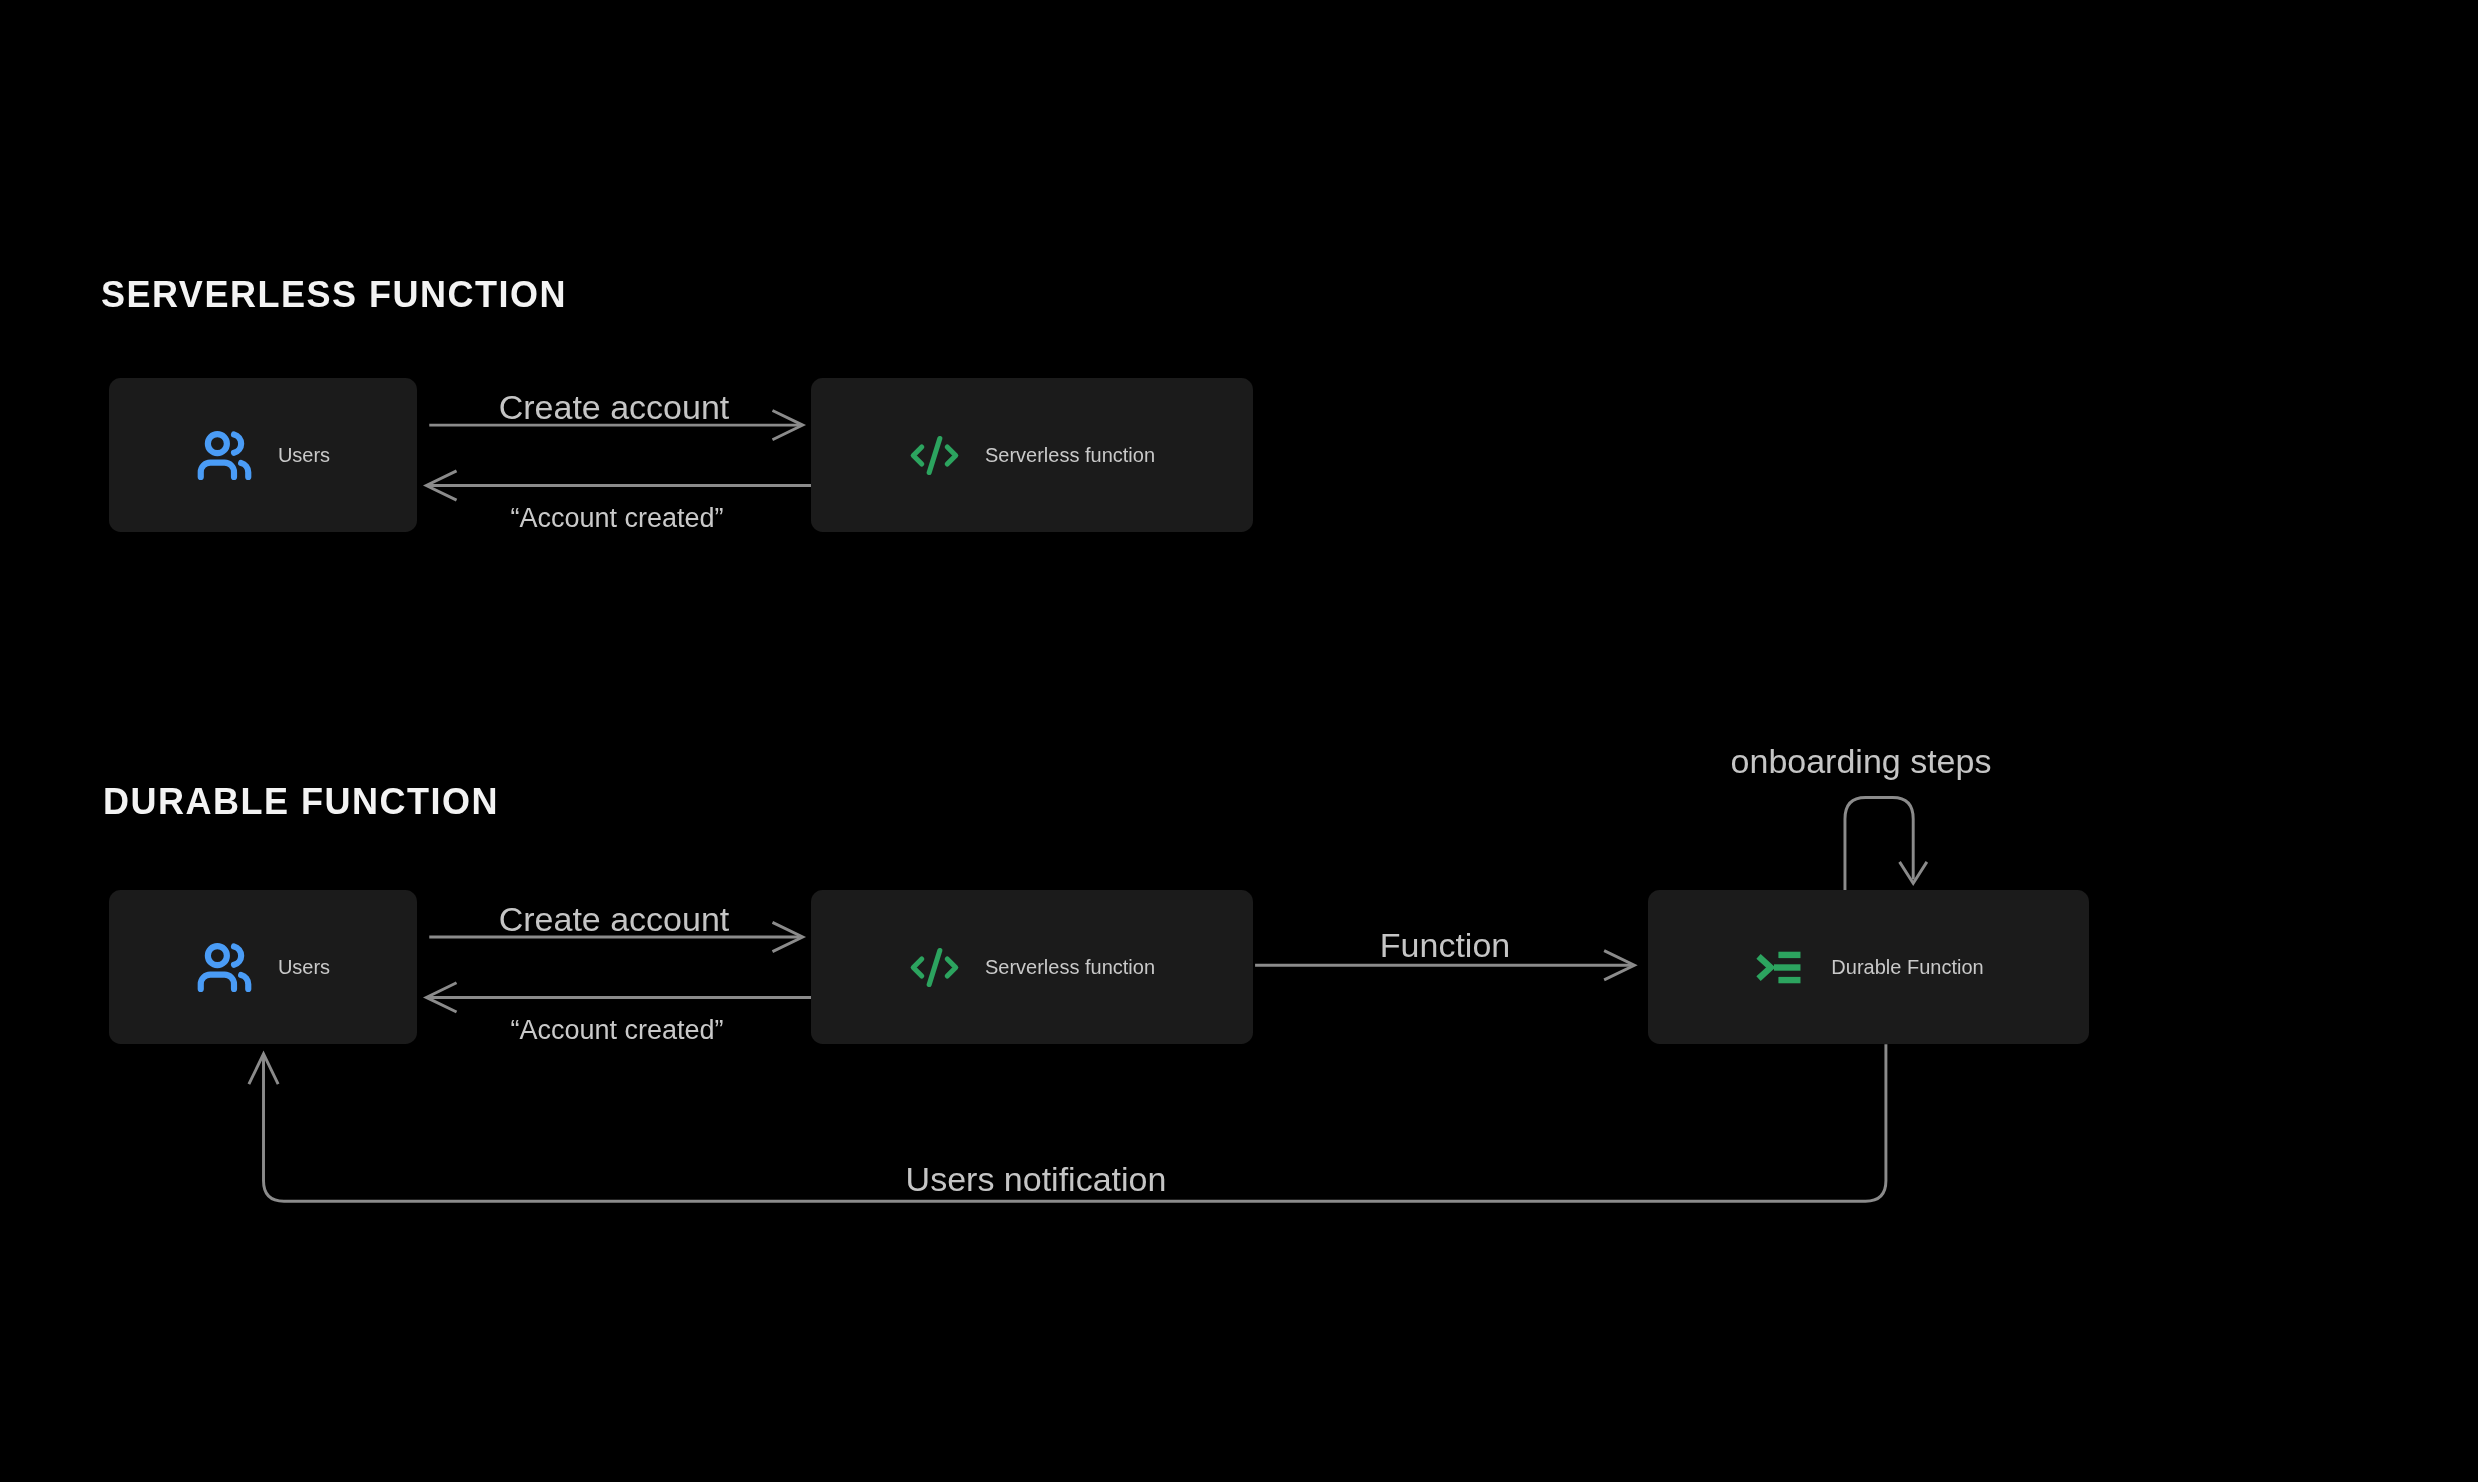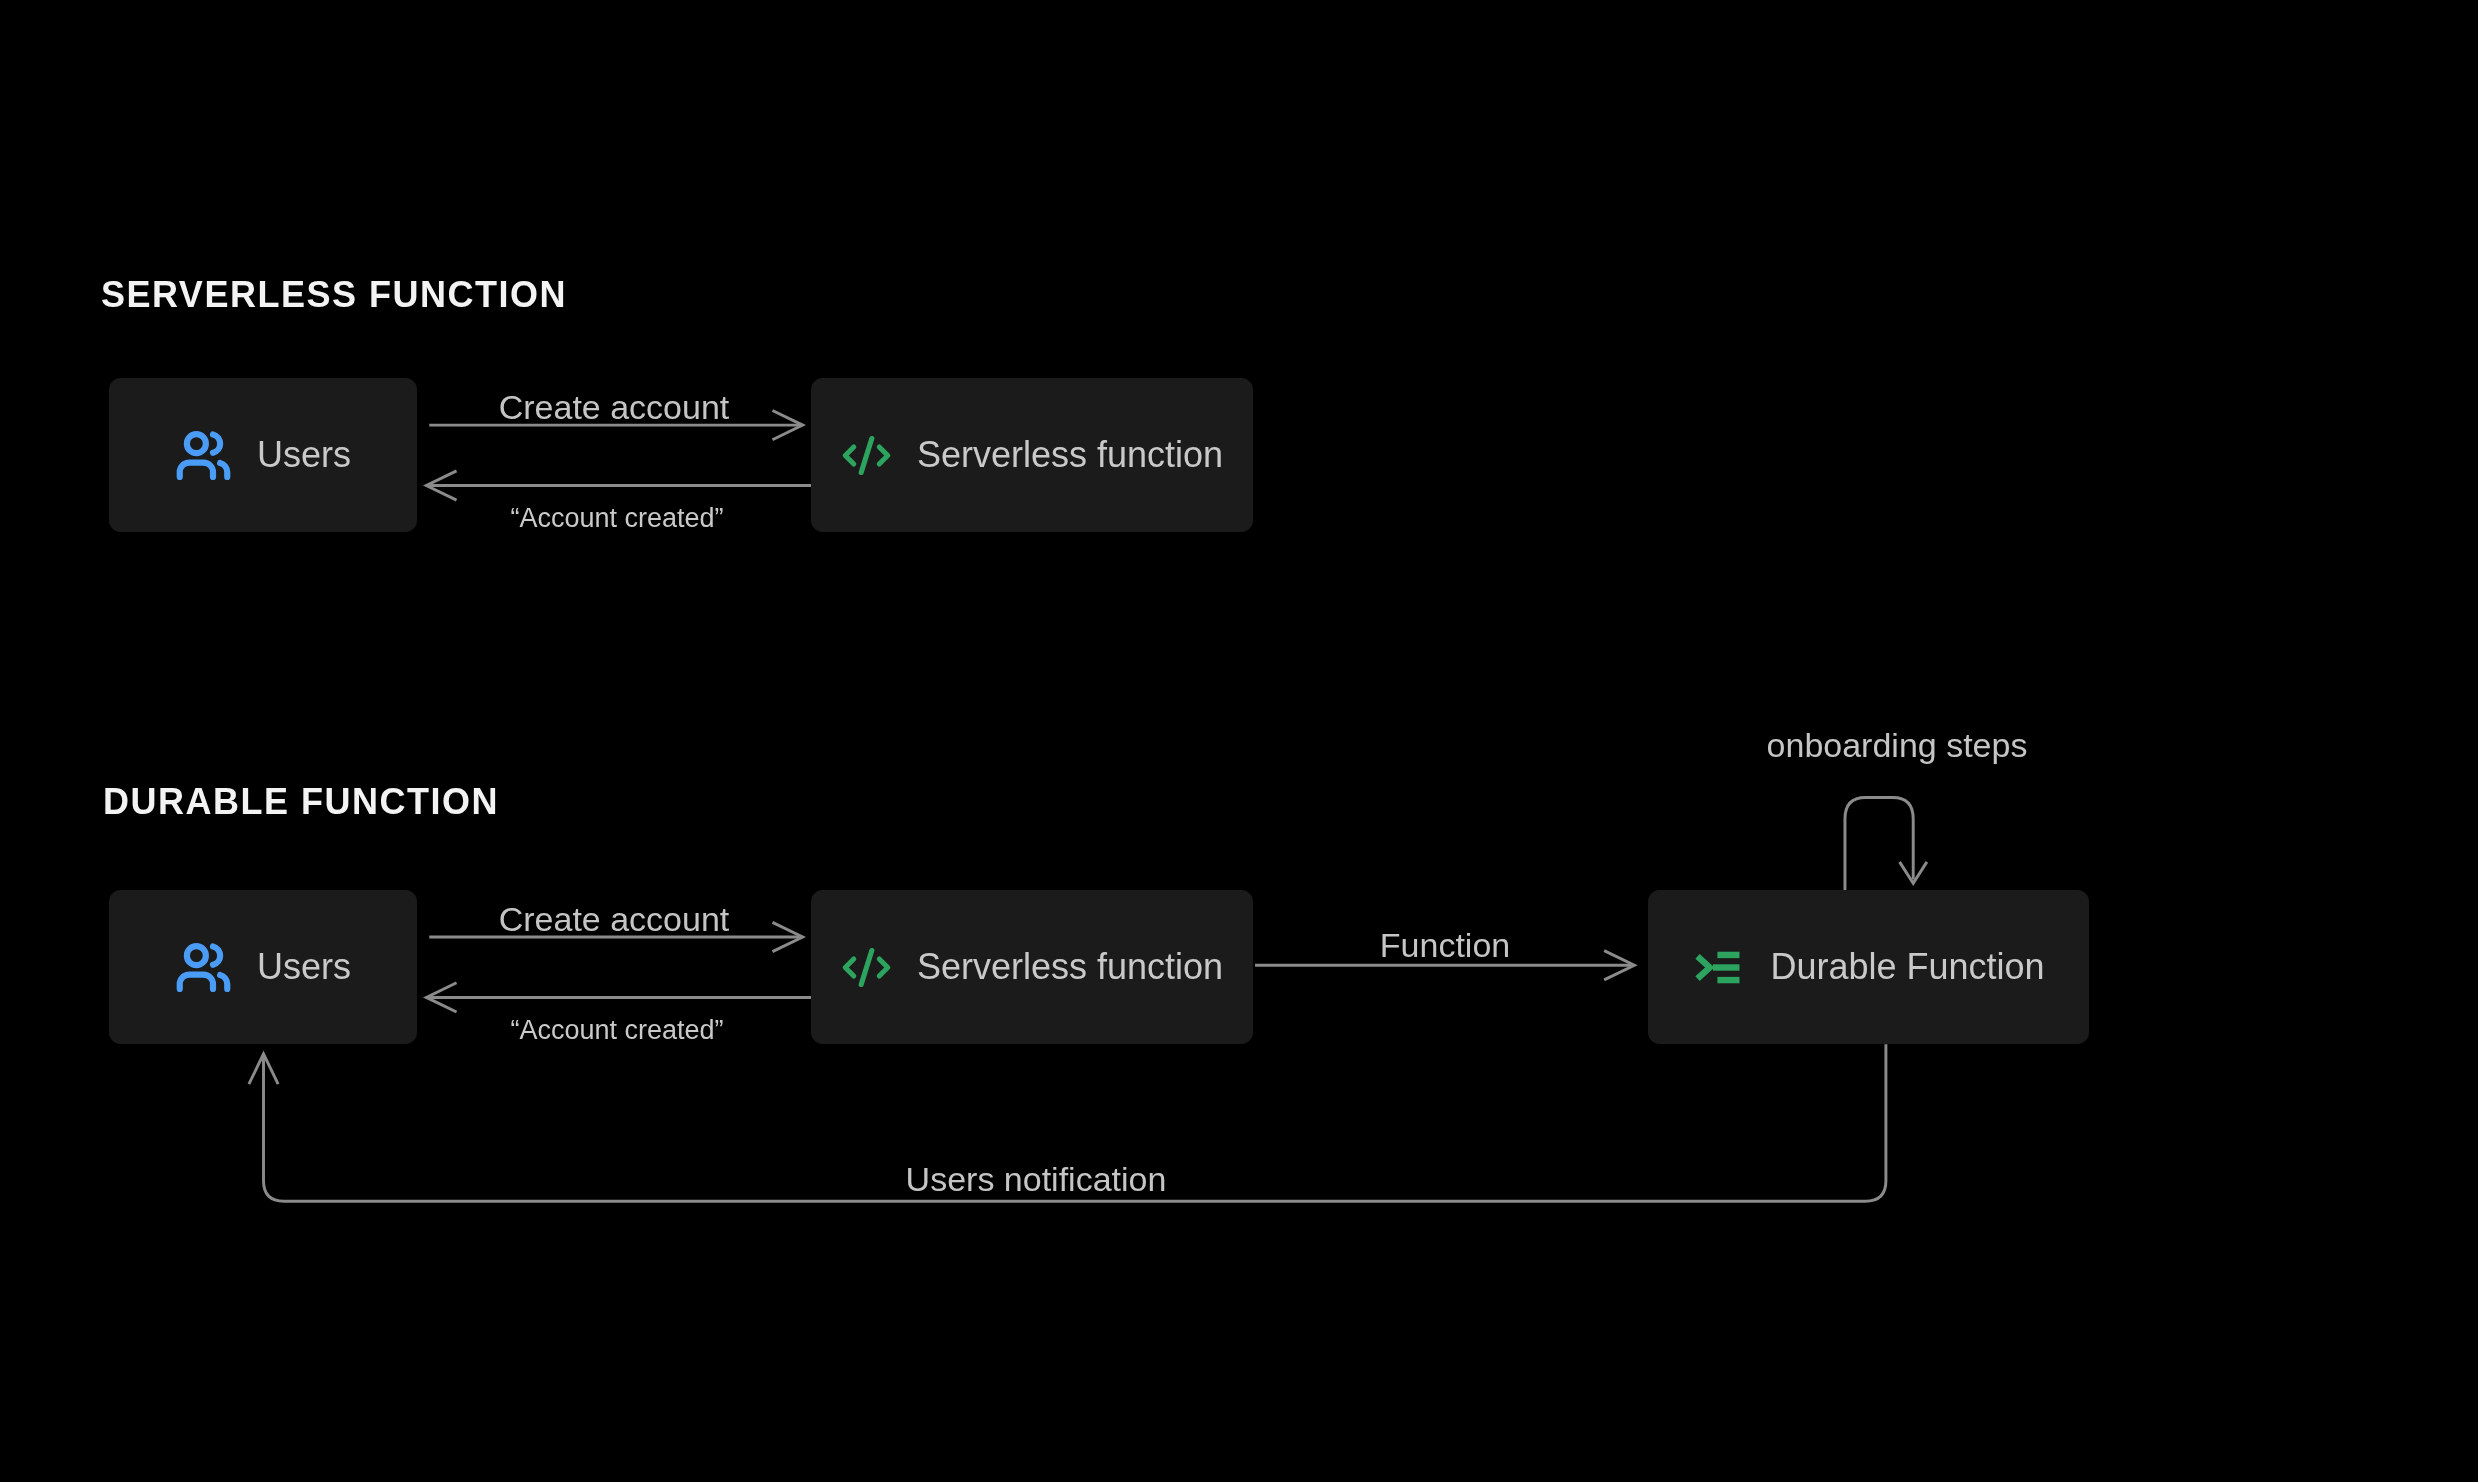--- a/index.html
+++ b/index.html
@@ -12,21 +12,21 @@
     background:var(--page_bg);
     font-family:"Liberation Sans","DejaVu Sans",sans-serif;
   }
   .section-title{
     position:absolute;color:var(--title);font-size:36px;font-weight:700;
     letter-spacing:1.5px;white-space:nowrap;
   }
   .node{
     position:absolute;display:flex;align-items:center;justify-content:center;
     gap:25px;background:var(--box_bg);border-radius:11.7px;
-    color:var(--box_text);font-size:36px;white-space:nowrap;
+    color:var(--box_text);font-size:20px;white-space:nowrap;
   }
   .node .icon{display:flex;align-items:center;justify-content:center;}
   .edge-label{
     position:absolute;transform:translateX(-50%);color:var(--label);
     font-size:34px;font-weight:500;line-height:1;white-space:nowrap;
   }
   .edge-label.mono{
     font-family:Liberation Sans, sans-serif;
     font-size:27px;font-weight:400;color:#c9c9c9;
   }
@@ -124,17 +124,17 @@
       </svg>
     </span>
     <span>Durable Function</span>
   </div>
 
   <div class="edge-label" style="left:614px;top:390px;">Create account</div>
   <div class="edge-label mono" style="left:617px;top:505px;">“Account created”</div>
   <div class="edge-label" style="left:614px;top:902px;">Create account</div>
   <div class="edge-label mono" style="left:617px;top:1017px;">“Account created”</div>
   <div class="edge-label" style="left:1445px;top:928px;">Function</div>
-  <div class="edge-label" style="left:1861px;top:728px;margin-left:36px;">onboarding steps</div>
+  <div class="edge-label" style="left:1861px;top:744px;">onboarding steps</div>
   <div class="edge-label" style="left:1036px;top:1162px;">Users notification</div>
 
 </div>
 
 
 </body></html>

